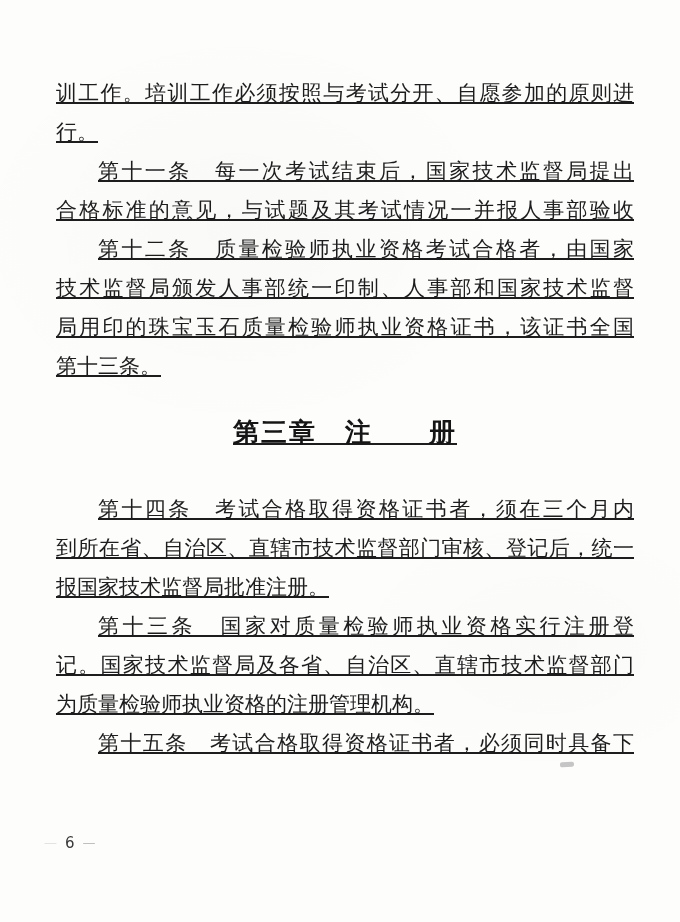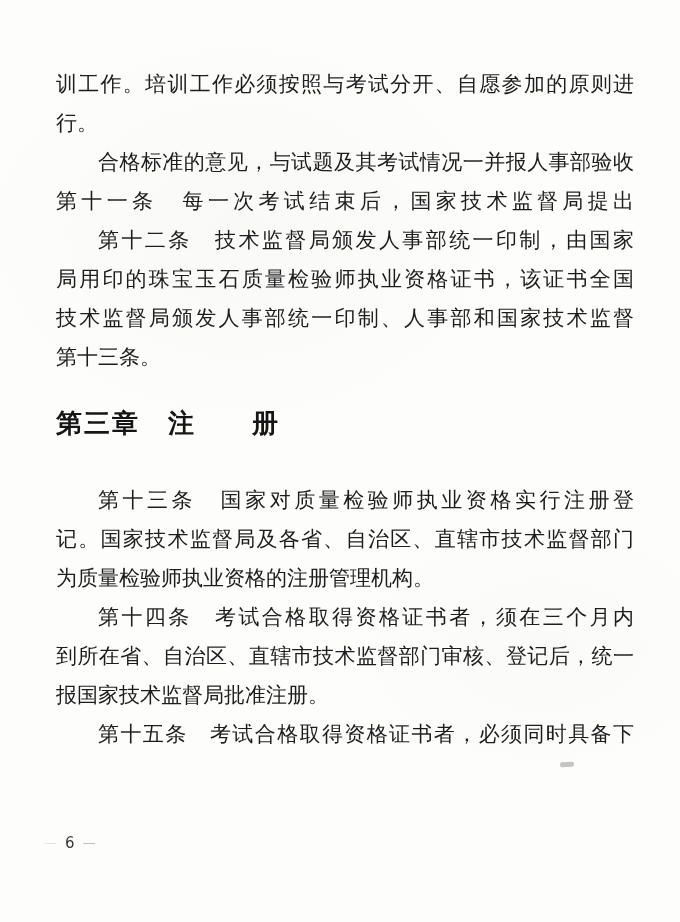--- a/index.html
+++ b/index.html
@@ -15,22 +15,23 @@
       radial-gradient(ellipse 300px 200px at 80% 70%, rgba(0,0,0,0.012), transparent 70%),
       #fdfdfc;
     font-family: "Liberation Serif", "DejaVu Serif", serif;
     color: #1d1d1d;
     overflow: hidden;
   }
 
   .content {
     position: absolute;
     left: 56px;
-    top: 65px;
+    top: 74px;
     width: 578px;
+    text-decoration: underline;
   }
 
   .line {
     font-size: 21px;
     line-height: 39px;
     white-space: pre-wrap;
     text-rendering: optimizeLegibility;
   }
   
   .line.full {
@@ -39,20 +40,21 @@
     text-justify: inter-character;
   }
   .para.indent .line:first-child { text-indent: 2em; }
 
   .heading {
     font-family: "Liberation Sans", "DejaVu Sans", sans-serif;
     font-weight: 700;
     font-size: 26px;
     line-height: 36px;
     letter-spacing: 2px;
+    text-align: center;
     margin: 28px 0 40px 0;
     color: #151515;
   }
 
   .pageno {
     position: absolute;
     left: 44px;
     top: 833px;
     font-size: 15px;
     line-height: 20px;
@@ -80,39 +82,39 @@
 </head>
 <body>
 
 <div class="page">
   <div class="content" id="doc-body">
       <div class="para">
         <div class="line full">训工作。培训工作必须按照与考试分开、自愿参加的原则进</div>
         <div class="line">行。</div>
       </div>
       <div class="para indent">
+        <div class="line full">第十一条　每一次考试结束后，国家技术监督局提出</div>
         <div class="line full">合格标准的意见，与试题及其考试情况一并报人事部验收</div>
-        <div class="line full">第十一条　每一次考试结束后，国家技术监督局提出</div>
       </div>
       <div class="para indent">
-        <div class="line full">第十二条　技术监督局颁发人事部统一印制，由国家</div>
+        <div class="line full">第十二条　质量检验师执业资格考试合格者，由国家</div>
+        <div class="line full">技术监督局颁发人事部统一印制、人事部和国家技术监督</div>
         <div class="line full">局用印的珠宝玉石质量检验师执业资格证书，该证书全国</div>
-        <div class="line full">技术监督局颁发人事部统一印制、人事部和国家技术监督</div>
         <div class="line">第十三条。</div>
       </div>
       <div class="heading">第三章　注　　册</div>
       <div class="para indent">
+        <div class="line full">第十四条　考试合格取得资格证书者，须在三个月内</div>
+        <div class="line full">到所在省、自治区、直辖市技术监督部门审核、登记后，统一</div>
+        <div class="line">报国家技术监督局批准注册。</div>
+      </div>
+      <div class="para indent">
         <div class="line full">第十三条　国家对质量检验师执业资格实行注册登</div>
         <div class="line full">记。国家技术监督局及各省、自治区、直辖市技术监督部门</div>
         <div class="line">为质量检验师执业资格的注册管理机构。</div>
-      </div>
-      <div class="para indent">
-        <div class="line full">第十四条　考试合格取得资格证书者，须在三个月内</div>
-        <div class="line full">到所在省、自治区、直辖市技术监督部门审核、登记后，统一</div>
-        <div class="line">报国家技术监督局批准注册。</div>
       </div>
       <div class="para indent">
         <div class="line full">第十五条　考试合格取得资格证书者，必须同时具备下</div>
       </div>
     </div>
 
   <div class="speckle"></div>
 
   <div class="pageno">
     <span class="dash dash-left">—</span><span class="num">6</span><span class="dash dash-right">—</span>

